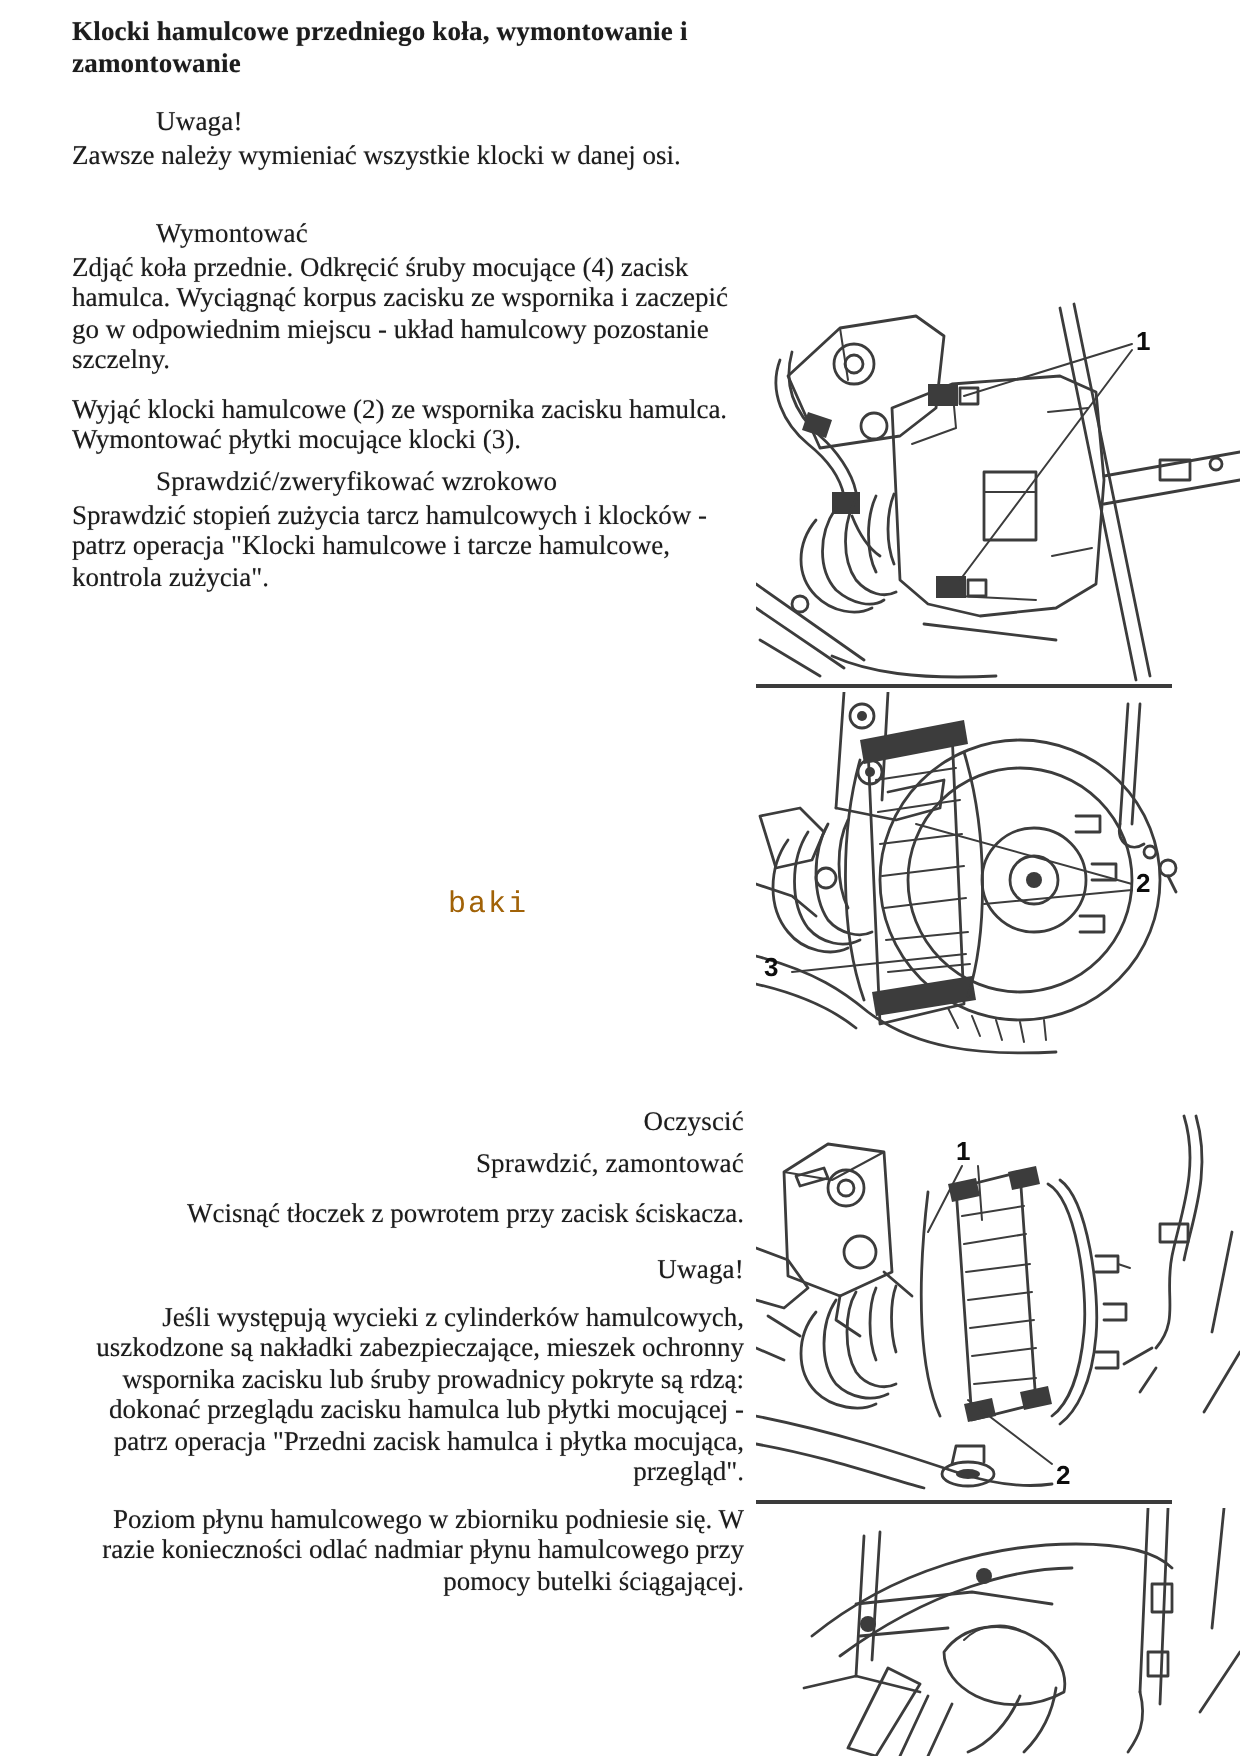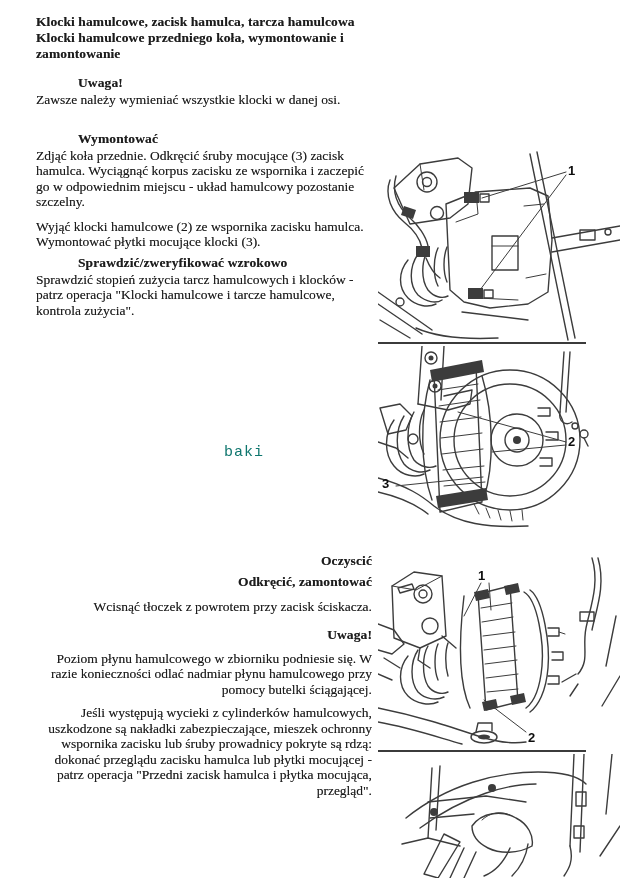--- a/index.html
+++ b/index.html
@@ -6,28 +6,28 @@
   html,body { width:620px; height:878px; }
   body { background:#fff; font-family:"Liberation Serif", serif; color:#1c1c1c; position:relative; overflow:hidden; }
   .page { position:absolute; inset:0; background:#fff; }
 
   
   .col-text { position:absolute; left:36px; width:336px; }
   #text-top { top:8px; }
   #text-bottom { top:549px;text-align:right; }
   .h1 { font-size:13.5px; font-weight:bold; line-height:16px; margin-top:6px; letter-spacing:.1px; }
   .h2 { font-size:13.5px; font-weight:bold; line-height:16px; letter-spacing:.1px; }
-  .sub { font-size:13.5px; font-weight:bold; padding-left:42px; letter-spacing:.1px; }
+  .sub { font-size:13.5px; font-weight:normal; padding-left:42px; letter-spacing:.1px; }
   .p  { font-size:13.5px; line-height:15.5px; }
   .mt4{margin-top:4px}.mt7{margin-top:1px}.mt8{margin-top:8px}.mt9{margin-top:9px}
   .mt10{margin-top:23px}.mt11{margin-top:5px}.mt12{margin-top:12px}.mt13{margin-top:13px}
   .p, .sub, .h1, .h2 { text-shadow: 0 0 .4px rgba(40,40,40,.55); }
 
   
-  #stray { position:absolute; left:224px; top:444px; font-family:"Liberation Mono", monospace; font-size:15px; letter-spacing:1px; color:#0f766e; }
+  #stray { position:absolute; left:224px; top:444px; font-family:"Liberation Mono", monospace; font-size:15px; letter-spacing:1px; color:#a16207; }
 
   
   .fig { position:absolute; left:378px; width:242px; }
   #fig1 { top:150px; height:192px; }
   #fig2 { top:346px; height:182px; }
   #fig3 { top:556px; height:192px; }
   #fig4 { top:754px; height:124px; overflow:hidden; }
   .divider { position:absolute; left:378px; width:208px; height:2px; background:#3b3b3b; }
   #divider1 { top:342px; }
   #divider2 { top:750px; }
@@ -37,40 +37,39 @@
   .fig svg .dk { fill:#3c3c3c; stroke:none; }
   .fig svg .thin { stroke-width:1; }
   .callout { position:absolute; font-family:"Liberation Sans", sans-serif; font-weight:bold; font-size:13px; color:#0d0d0d; }
 </style>
 </head>
 <body>
 
 <div class="page">
 
   <section class="col-text" id="text-top">
-    <div class="h1">Klocki hamulcowe, zacisk hamulca, tarcza hamulcowa</div>
     <div class="h2">Klocki hamulcowe przedniego koła, wymontowanie i zamontowanie</div>
     <div class="sub mt13">Uwaga!</div>
     <div class="p mt7">Zawsze należy wymieniać wszystkie klocki w danej osi.</div>
     <div class="sub mt10">Wymontować</div>
-    <div class="p mt7">Zdjąć koła przednie. Odkręcić śruby mocujące (3) zacisk hamulca. Wyciągnąć korpus zacisku ze wspornika i zaczepić go w odpowiednim miejscu - układ hamulcowy pozostanie szczelny.</div>
+    <div class="p mt7">Zdjąć koła przednie. Odkręcić śruby mocujące (4) zacisk hamulca. Wyciągnąć korpus zacisku ze wspornika i zaczepić go w odpowiednim miejscu - układ hamulcowy pozostanie szczelny.</div>
     <div class="p mt9">Wyjąć klocki hamulcowe (2) ze wspornika zacisku hamulca. Wymontować płytki mocujące klocki (3).</div>
     <div class="sub mt11">Sprawdzić/zweryfikować wzrokowo</div>
     <div class="p mt7">Sprawdzić stopień zużycia tarcz hamulcowych i klocków - patrz operacja "Klocki hamulcowe i tarcze hamulcowe, kontrola zużycia".</div>
   </section>
 
   <div id="stray">baki</div>
 
   <section class="col-text" id="text-bottom">
     <div class="sub mt4">Oczyscić</div>
-    <div class="sub mt11">Odkręcić, zamontować</div>
+    <div class="sub mt11">Sprawdzić, zamontować</div>
     <div class="p mt9">Wcisnąć tłoczek z powrotem przy zacisk ściskacza.</div>
     <div class="sub mt12">Uwaga!</div>
+    <div class="p mt8">Jeśli występują wycieki z cylinderków hamulcowych, uszkodzone są nakładki zabezpieczające, mieszek ochronny wspornika zacisku lub śruby prowadnicy pokryte są rdzą: dokonać przeglądu zacisku hamulca lub płytki mocującej - patrz operacja "Przedni zacisk hamulca i płytka mocująca, przegląd".</div>
     <div class="p mt8">Poziom płynu hamulcowego w zbiorniku podniesie się. W razie konieczności odlać nadmiar płynu hamulcowego przy pomocy butelki ściągającej.</div>
-    <div class="p mt8">Jeśli występują wycieki z cylinderków hamulcowych, uszkodzone są nakładki zabezpieczające, mieszek ochronny wspornika zacisku lub śruby prowadnicy pokryte są rdzą: dokonać przeglądu zacisku hamulca lub płytki mocującej - patrz operacja "Przedni zacisk hamulca i płytka mocująca, przegląd".</div>
   </section>
 
   <figure class="fig" id="fig1">
     <svg viewBox="0 0 242 192">
       <path d="M152 4 L190 190"></path>
         <path d="M159 2 L197 188"></path>
       <path d="M16 38 L42 14 L80 8 L94 18 L90 54 L72 68 L32 74 Z"></path>
       <path class="thin" d="M42 14 L46 40"></path>
       <circle cx="49" cy="32" r="10"></circle>
         <circle cx="49" cy="32" r="4.5"></circle>

